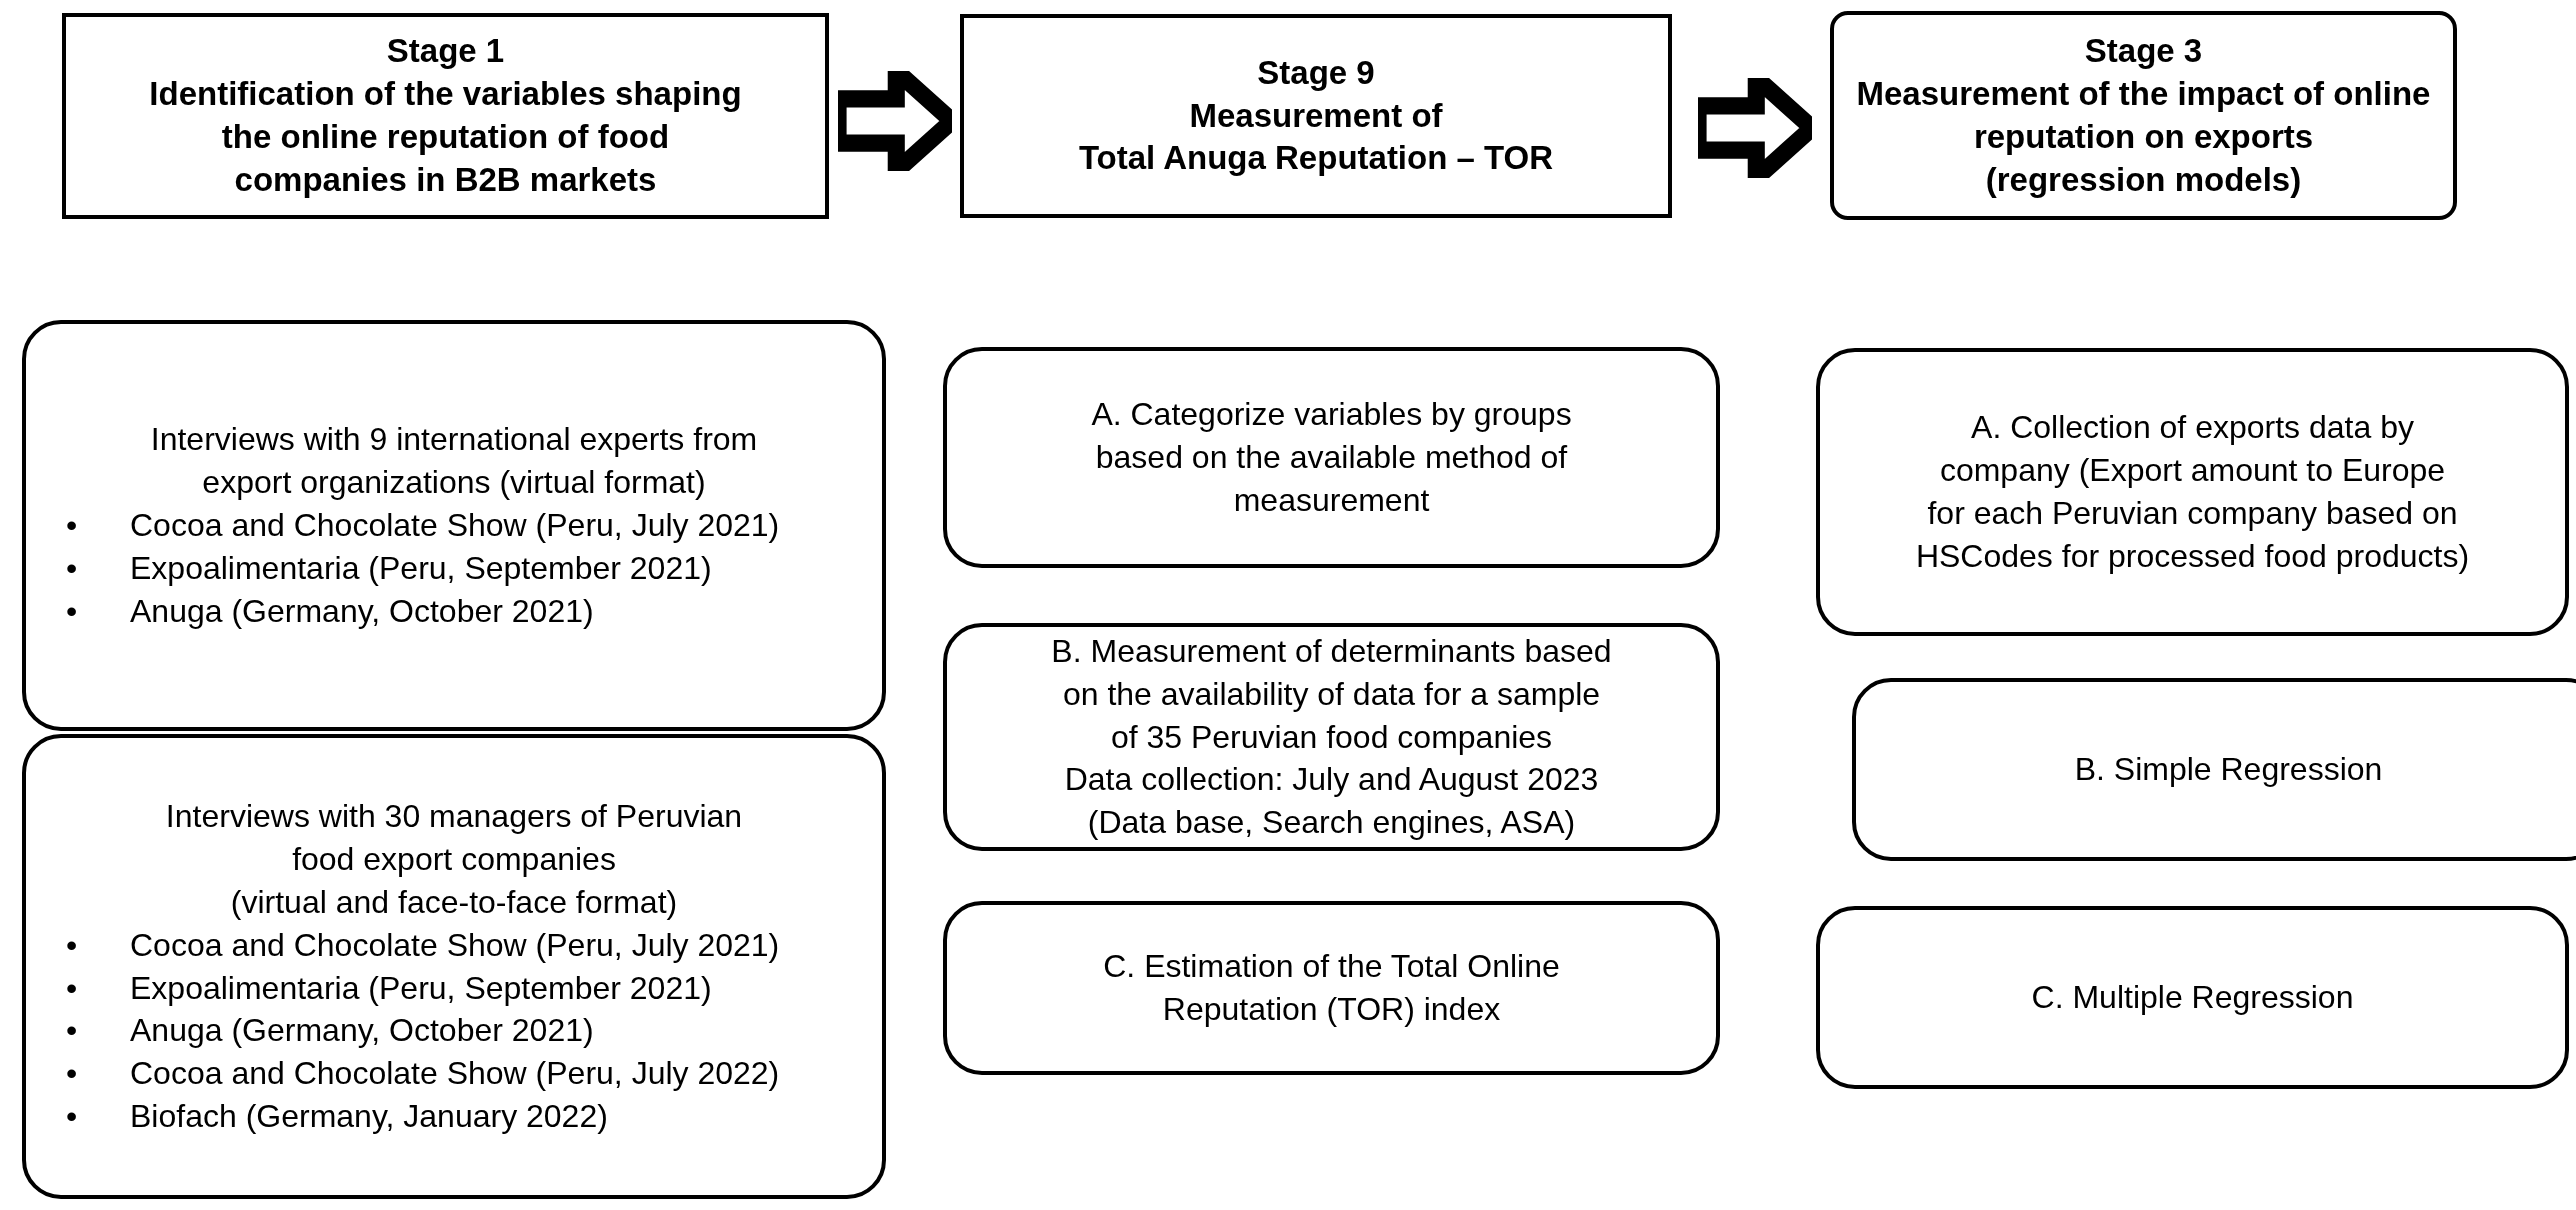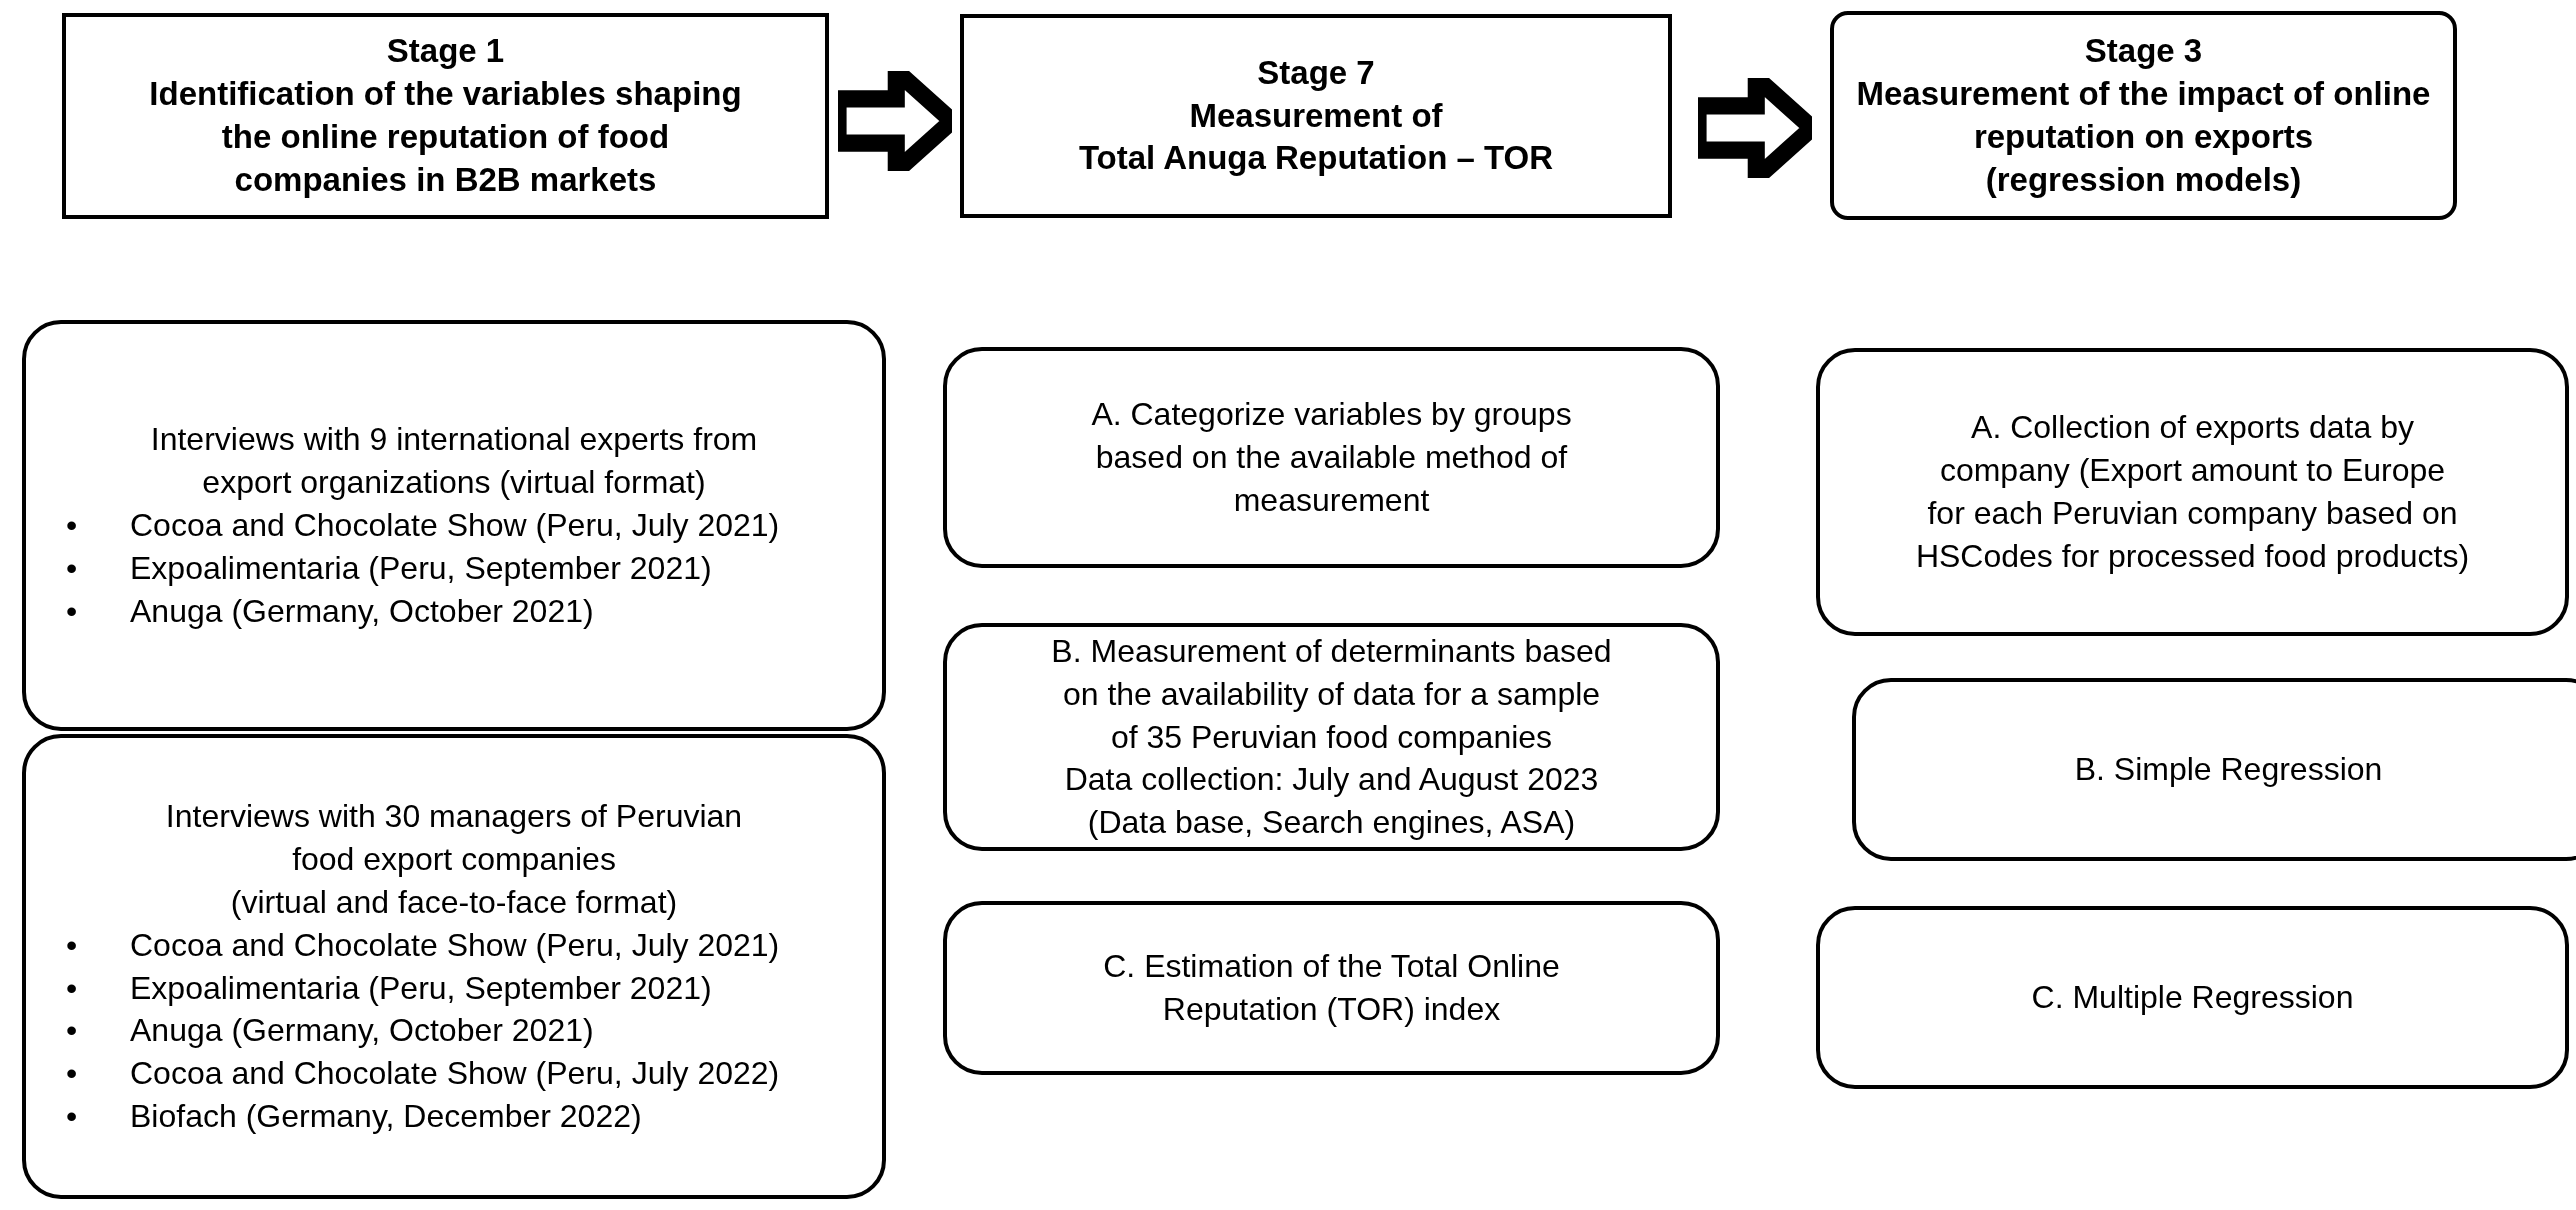--- a/index.html
+++ b/index.html
@@ -82,21 +82,21 @@
 <div id="canvas">
 
   <div class="stage-box" style="left:62px; top:12.7px; width:767px; height:206px;">
     <span class="line">Stage 1</span>
     <span class="line">Identification of the variables shaping</span>
     <span class="line">the online reputation of food</span>
     <span class="line">companies in B2B markets</span>
   </div>
 
   <div class="stage-box" style="left:960px; top:14px; width:712px; height:204px;">
-    <span class="line">Stage 7</span>
+    <span class="line">Stage 9</span>
     <span class="line">Measurement of</span>
     <span class="line">Total Anuga Reputation – TOR</span>
   </div>
 
   <div class="stage-box" style="left:1830px; top:11.4px; width:627px; height:209px;border-radius:18px;">
     <span class="line">Stage 3</span>
     <span class="line">Measurement of the impact of online</span>
     <span class="line">reputation on exports</span>
     <span class="line">(regression models)</span>
   </div>
@@ -125,21 +125,21 @@
 
   <div class="card" style="left:22px; top:734px; width:864px; height:465px;">
     <div class="ctext">Interviews with 30 managers of Peruvian
 food export companies
 (virtual and face-to-face format)</div>
     <ul class="bullets">
       <li><span class="dot">•</span><span>Cocoa and Chocolate Show (Peru, July 2021)</span></li>
       <li><span class="dot">•</span><span>Expoalimentaria (Peru, September 2021)</span></li>
       <li><span class="dot">•</span><span>Anuga (Germany, October 2021)</span></li>
       <li><span class="dot">•</span><span>Cocoa and Chocolate Show (Peru, July 2022)</span></li>
-      <li><span class="dot">•</span><span>Biofach (Germany, December 2022)</span></li>
+      <li><span class="dot">•</span><span>Biofach (Germany, January 2022)</span></li>
     </ul>
   </div>
 
   <div class="card center-only" style="left:943px; top:347px; width:777px; height:221px;">
     <div class="ctext">A.  Categorize variables by groups
 based on the available method of
 measurement</div>
   </div>
 
   <div class="card center-only" style="left:943px; top:623px; width:777px; height:228px;">

